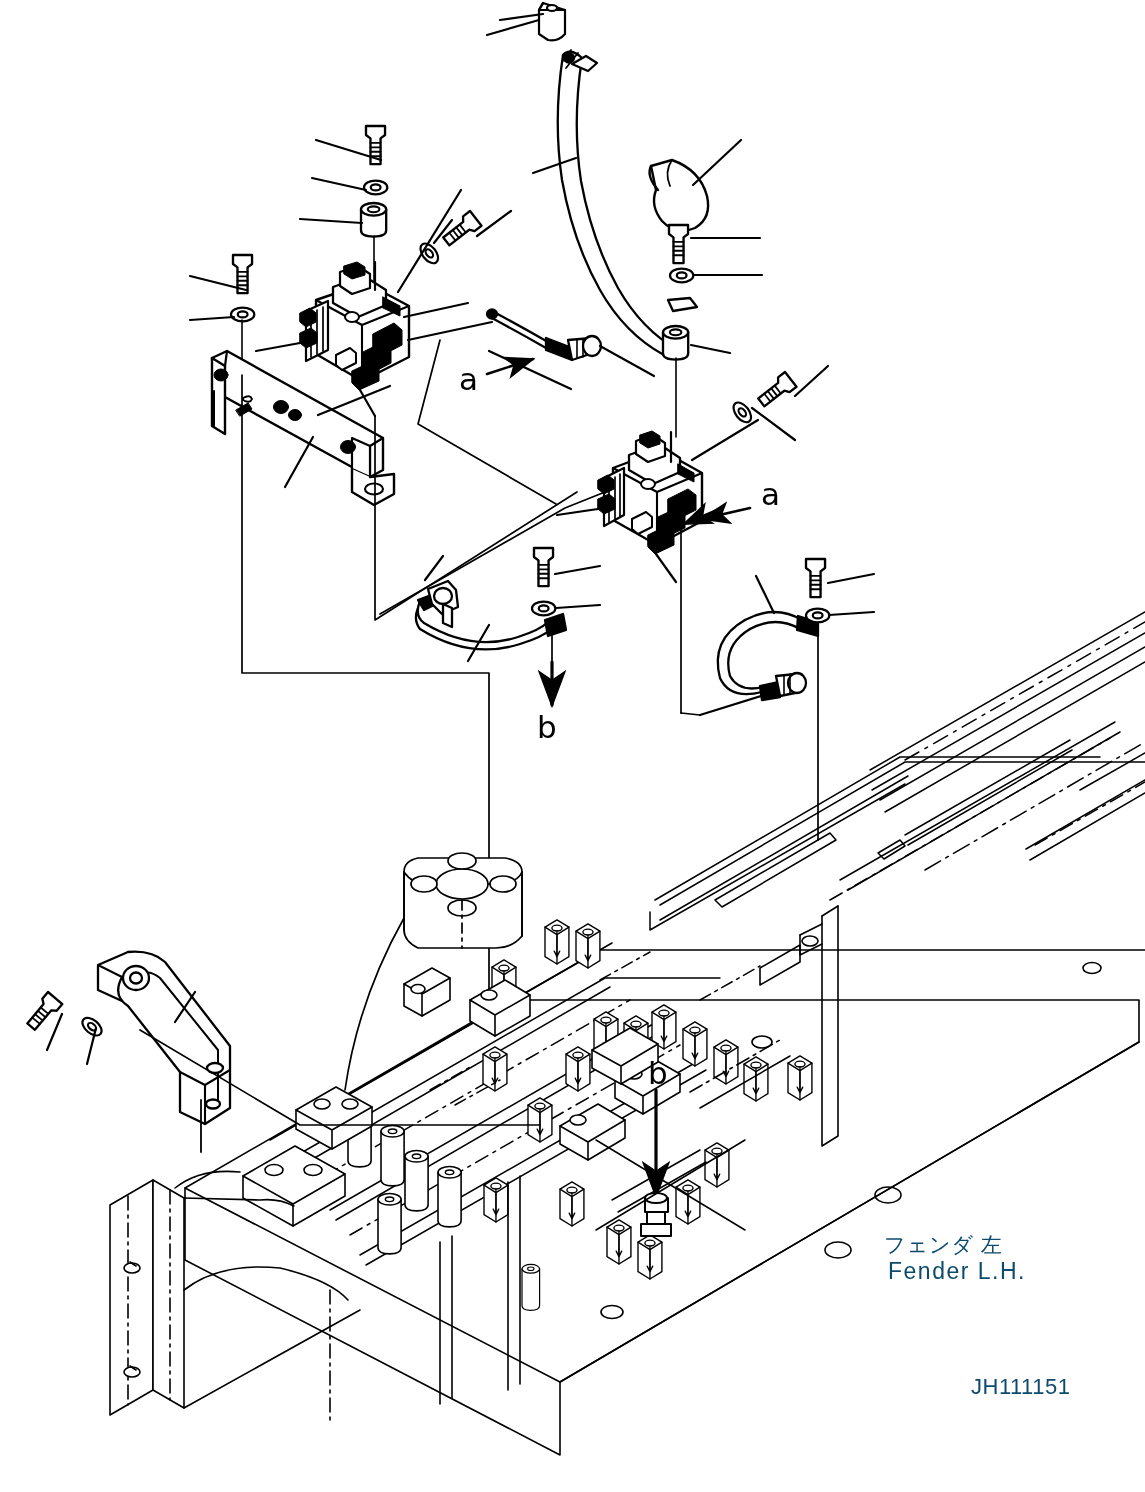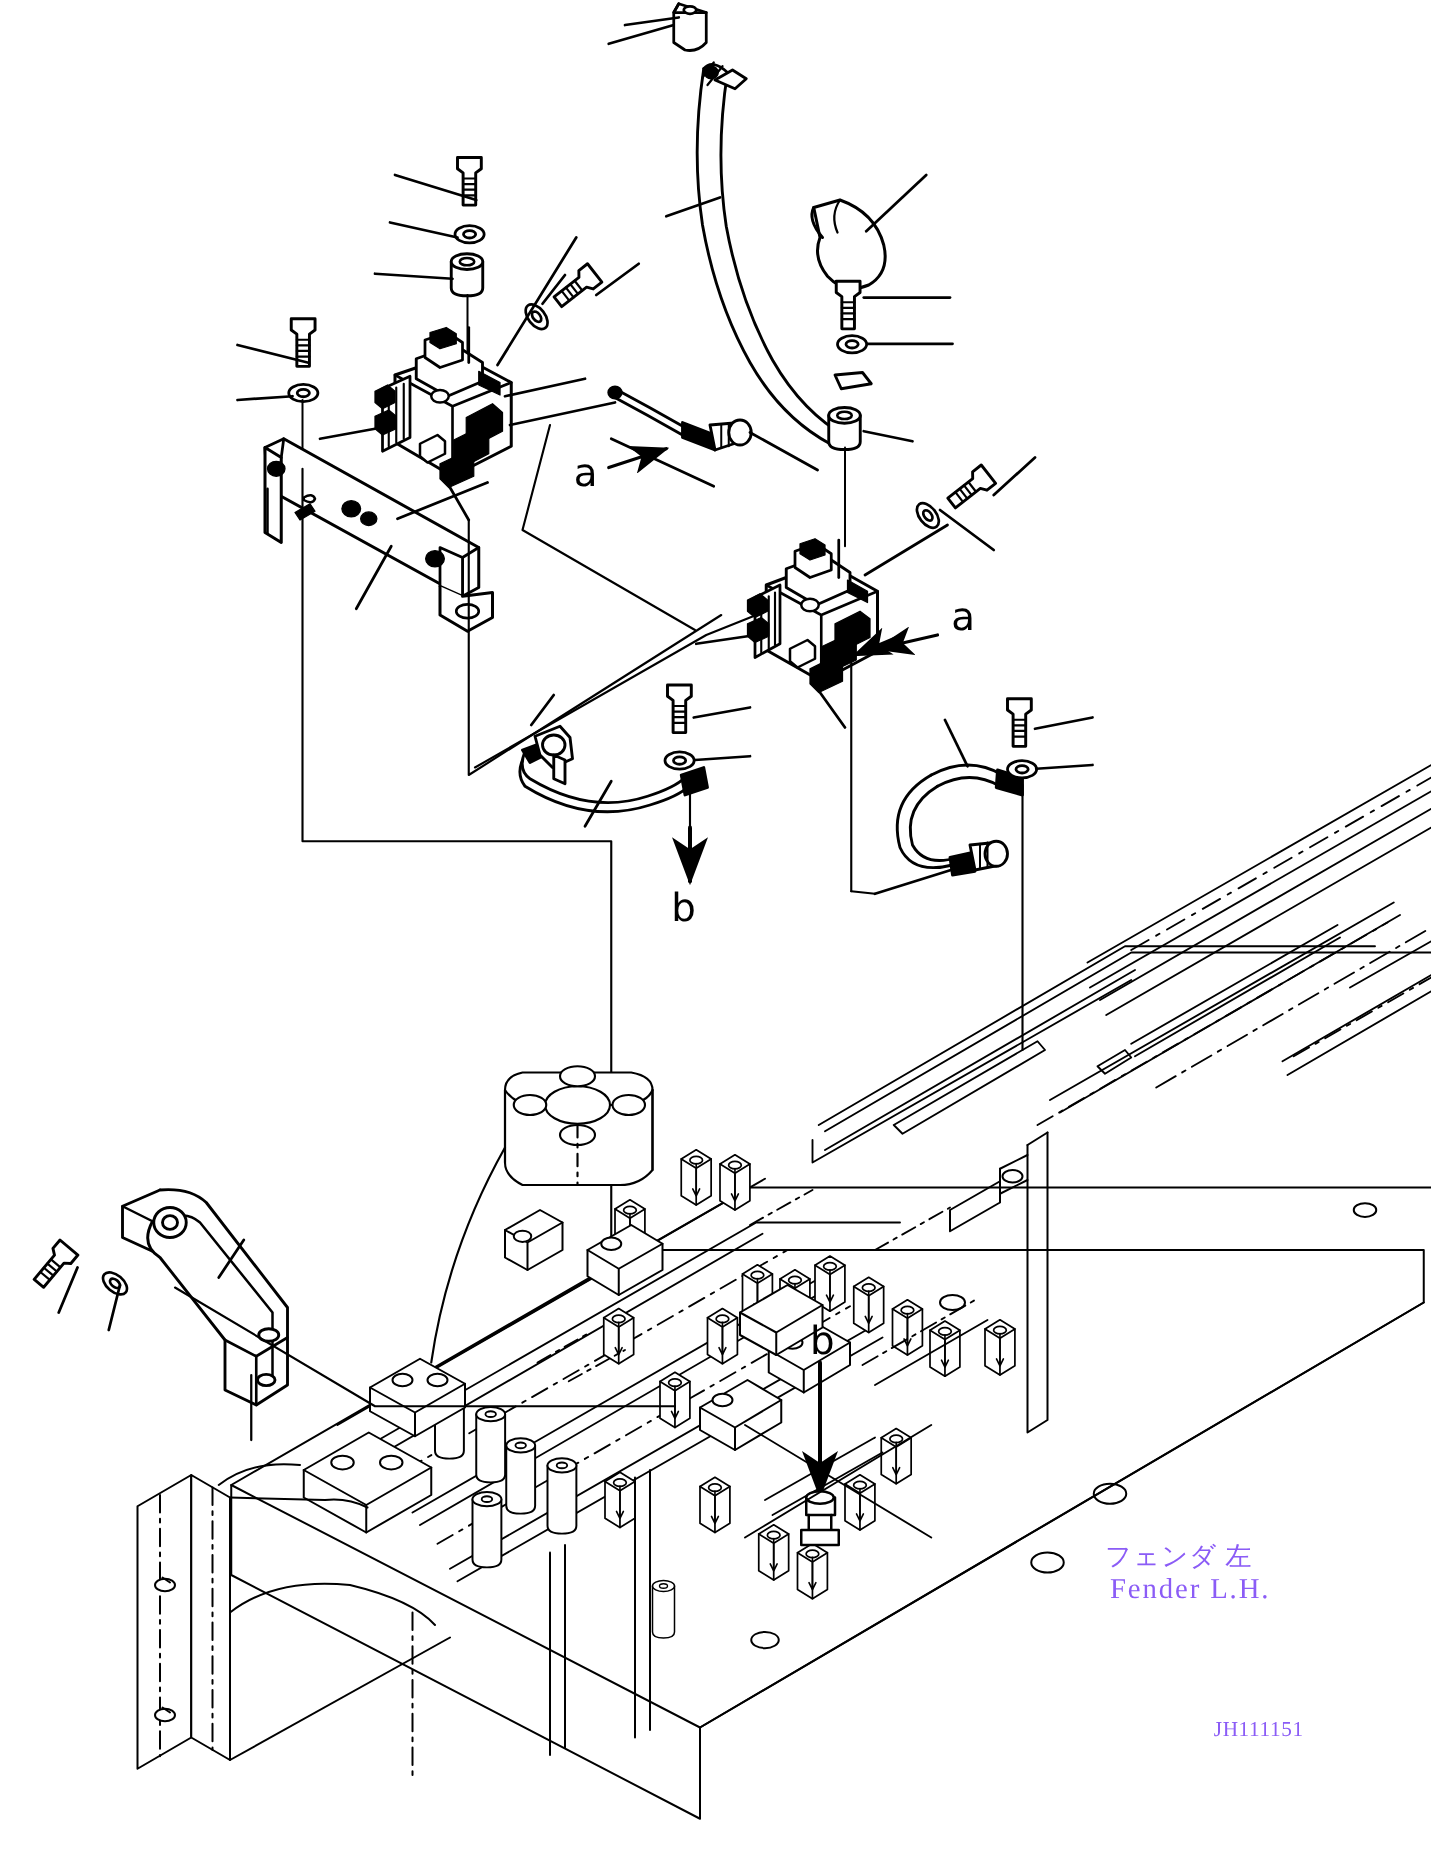--- a/index.html
+++ b/index.html
@@ -28,22 +28,22 @@
   .txt-layer {
     position: absolute;
     left: 0; top: 0;
     width: 1145px;
     height: 1492px;
     pointer-events: none;
   }
   .lbl {
     position: absolute;
     white-space: pre;
-    color: #8b5cf6;
-    font-family: Liberation Serif, serif;
+    color: #0c4a6e;
+    font-family: Liberation Sans, sans-serif;
   }
   .callout {
     position: absolute;
     white-space: pre;
     color: #000;
     font-family: "DejaVu Sans", "Liberation Sans", sans-serif;
     font-size: 31px;
     line-height: 1;
   }
   #cap-jp {
@@ -55,21 +55,21 @@
   #cap-en {
     left: 876px;
     top: 1258px;
     font-size: 23px;
     letter-spacing: 1.5px;
     margin-left: 12px;
   }
   #dwgno {
     left: 971px;
     top: 1374px;
-    font-size: 17px;
+    font-size: 22px;
     letter-spacing: 0.5px;
   }
   #co-a1 { left: 459px; top: 364px; }
   #co-a2 { left: 761px; top: 479px; }
   #co-b1 { left: 537px; top: 712px; }
   #co-b2 { left: 648px; top: 1058px; }
 </style>
 </head>
 <body>
 

